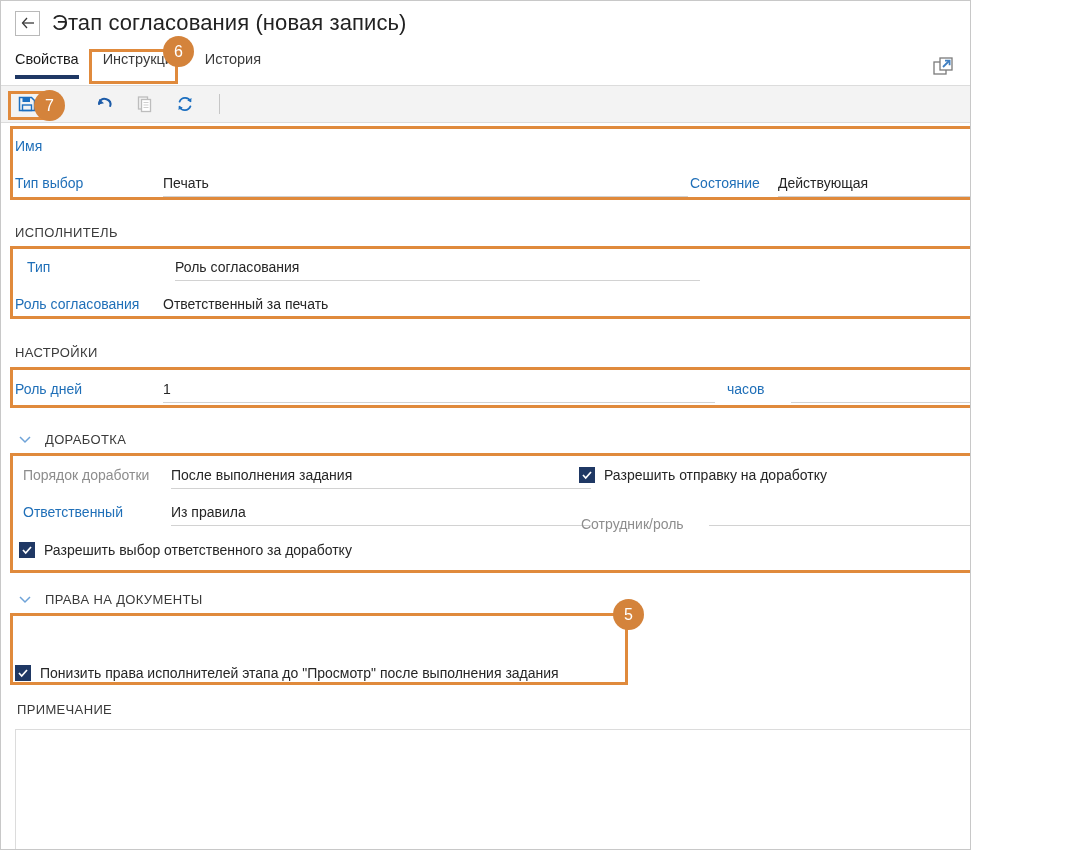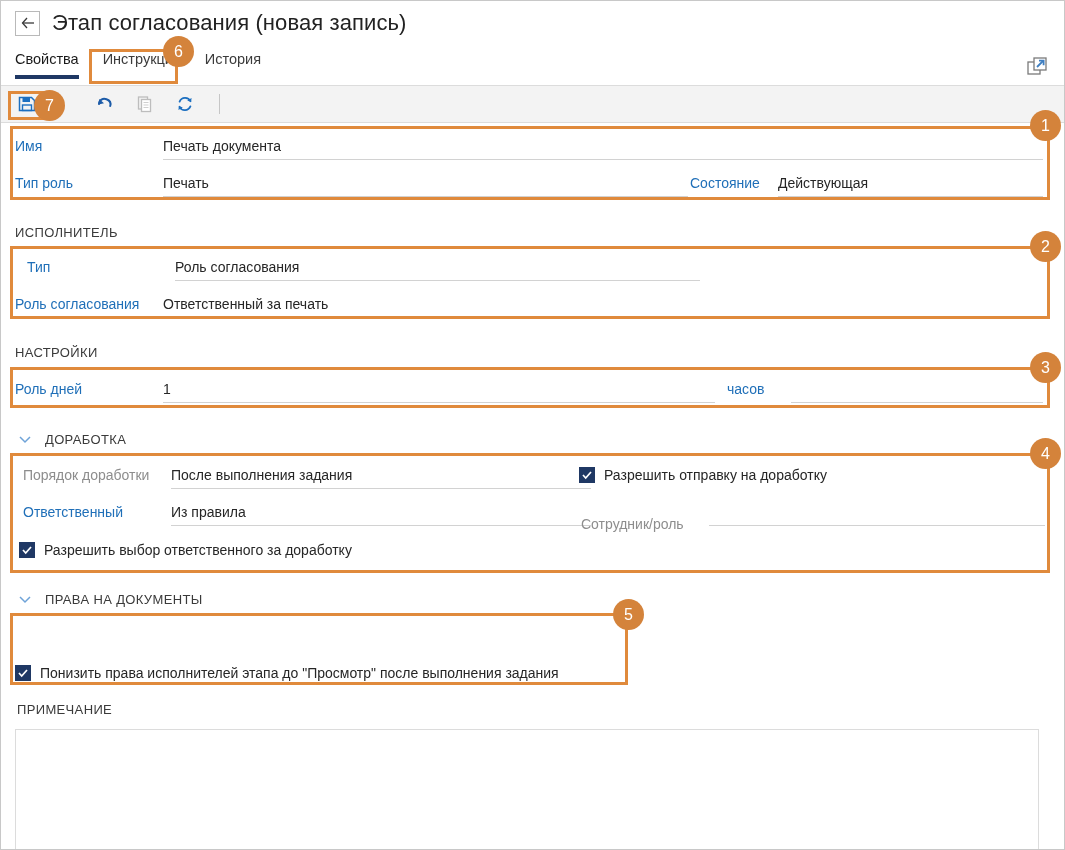--- a/index.html
+++ b/index.html
@@ -6,21 +6,21 @@
     margin: 0;
     padding: 0;
     background: #ffffff;
   }
   body {
     font-family: "Liberation Sans", "DejaVu Sans", sans-serif;
     -webkit-font-smoothing: antialiased;
   }
   #app {
     position: relative;
-    width: 1065px;
+    width: 971px;
     height: 850px;
     box-sizing: border-box;
     border: 1px solid #c8c8c8;
     background: #ffffff;
     overflow: hidden;
   }
 
   
   .titlebar {
     position: absolute;
@@ -307,25 +307,24 @@
         <path d="M3.4 16 L4 12 L7.8 13.4 Z" fill="#1c6fc0"></path>
       </svg>
     </div>
     <div class="tb-sep"></div>
   </div>
 
   <div class="body">
 
     <div class="row" style="left:14px; top:15px; width:1030px; height:22px;">
       <div class="lbl" style="left:0;">Имя</div>
-      <div class="fld" style="left:148px; width:880px;">Печать документа</div>
     </div>
 
     <div class="row" style="left:14px; top:52px; width:1030px; height:22px;">
-      <div class="lbl" style="left:0;">Тип роль</div>
+      <div class="lbl" style="left:0;">Тип выбор</div>
       <div class="fld" style="left:148px; width:525px;">Печать</div>
       <div class="lbl" style="left:675px;">Состояние</div>
       <div class="fld" style="left:763px; width:265px;">Действующая</div>
     </div>
 
     <div class="group-title" style="left:14px; top:102px;">ИСПОЛНИТЕЛЬ</div>
 
     <div class="row" style="left:26px; top:136px; width:1030px; height:22px;">
       <div class="lbl" style="left:0;">Тип</div>
       <div class="fld" style="left:148px; width:525px;">Роль согласования</div>

